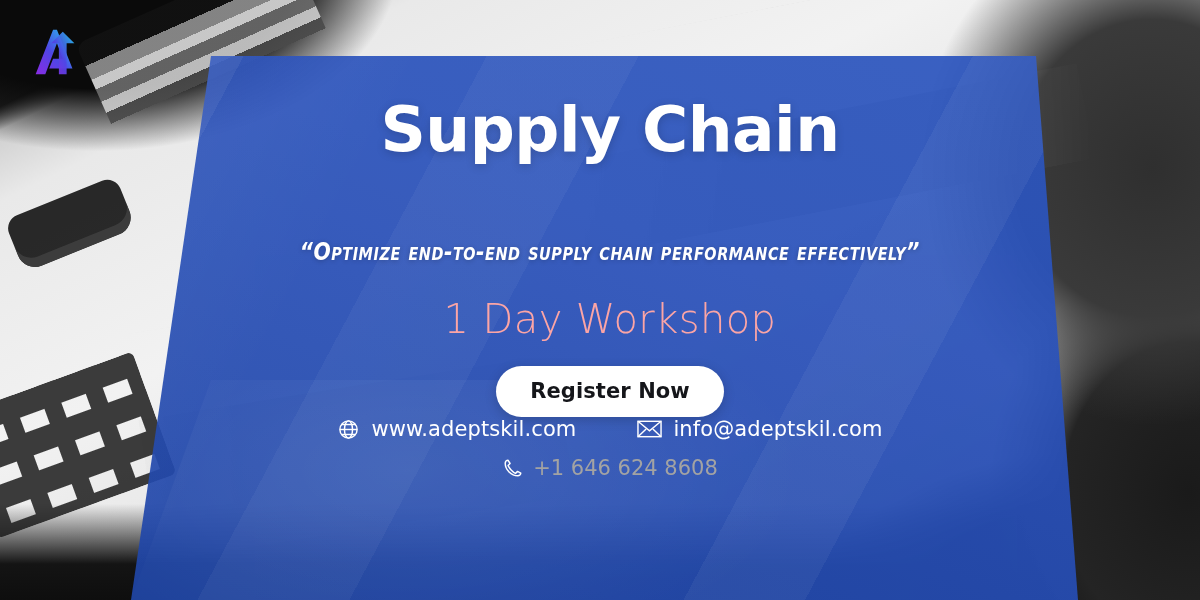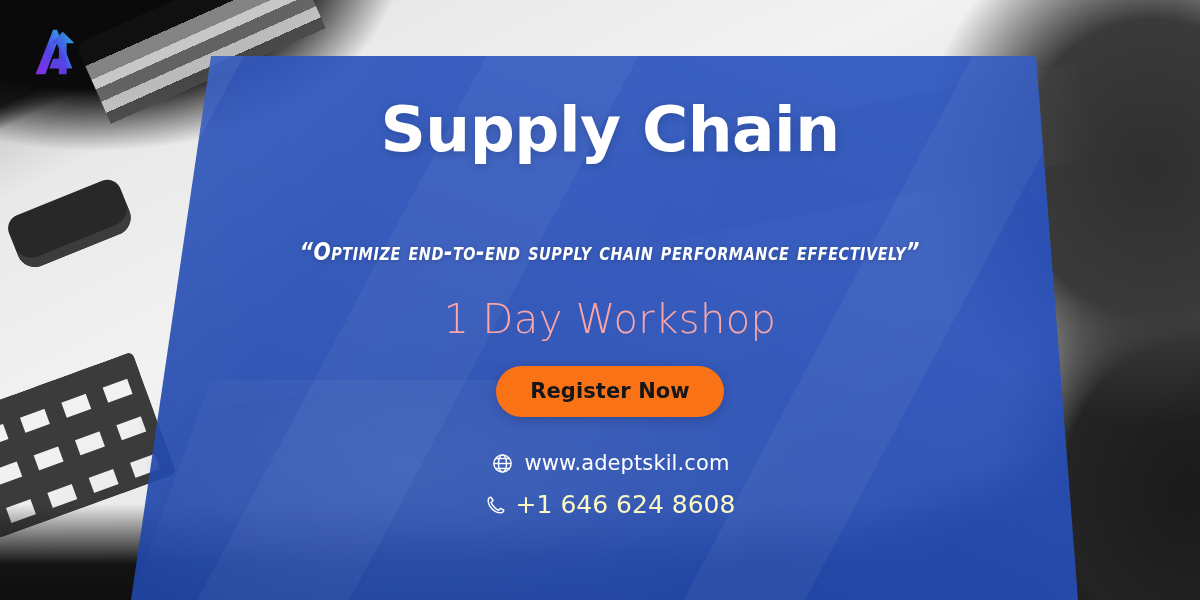--- a/index.html
+++ b/index.html
@@ -182,57 +182,56 @@
     text-align: center;
     font-size: 40px;
     font-weight: 300;
     letter-spacing: .4px;
     color: #fca5a5;
     font-family: "DejaVu Sans Light", "DejaVu Sans", sans-serif;
   }
 
   .cta {
     margin-top: 24px;
-    background: #f97316;
+    background: #ffffff;
     color: #15161a;
     border: none;
     border-radius: 999px;
     padding: 13px 34px 14px;
     font-size: 21px;
     font-weight: 700;
     letter-spacing: .1px;
     font-family: "DejaVu Sans", sans-serif;
     cursor: pointer;
     box-shadow: 0 3px 12px rgba(0,0,0,.18);
   }
 
   .contacts {
-    margin-top: 34px;
     display: flex;
     gap: 61px;
     align-items: center;
     justify-content: center;
   }
   .contact {
     display: flex;
     align-items: center;
     gap: 11px;
     font-size: 21px;
     font-weight: 400;
     color: #ffffff;
     font-family: "DejaVu Sans", sans-serif;
     letter-spacing: .1px;
   }
   .contact-phone {
     margin-top: 15px;
     display: flex;
     align-items: center;
     gap: 9px;
-    font-size: 25px;
-    color: #fef9c3;
+    font-size: 21px;
+    color: #a3a3a3;
     font-family: "DejaVu Sans", sans-serif;
   }
   .ico { display: inline-flex; flex: 0 0 auto; }
 </style>
 </head>
 <body>
 
 <div class="poster">
 
   <div class="bg"></div>
@@ -280,20 +279,31 @@
             <circle cx="12" cy="12" r="9"></circle>
             <ellipse cx="12" cy="12" rx="4.2" ry="9"></ellipse>
             <line x1="3" y1="12" x2="21" y2="12"></line>
             <line x1="4.6" y1="6.8" x2="19.4" y2="6.8"></line>
             <line x1="4.6" y1="17.2" x2="19.4" y2="17.2"></line>
           </svg>
         </span>
         <span>www.adeptskil.com</span>
       </div>
 
+      <div class="contact">
+        <span class="ico">
+          <svg viewBox="0 0 26 20" width="25" height="20" fill="none" stroke="#ffffff" stroke-width="1.5">
+            <rect x="1" y="2" width="24" height="16"></rect>
+            <polyline points="1,2 13,12 25,2"></polyline>
+            <line x1="1" y1="18" x2="9.5" y2="10"></line>
+            <line x1="25" y1="18" x2="16.5" y2="10"></line>
+          </svg>
+        </span>
+        <span>info@adeptskil.com</span>
+      </div>
 
     </div>
 
     <div class="contact-phone">
       <span class="ico">
         <svg viewBox="0 0 24 24" width="22" height="22" fill="none" stroke="#ffffff" stroke-width="1.6" stroke-linecap="round" stroke-linejoin="round">
           <path d="M6.5 3.5 C5 3.5 3.5 5 3.5 6.8 c0 7 6.7 13.7 13.7 13.7 1.8 0 3.3-1.5 3.3-3 l-3.6-1.8 -2.2 2.2 C12 16.5 7.5 12 6.6 9.3 l2.2-2.2 Z"></path>
         </svg>
       </span>
       <span>+1 646 624 8608</span>

